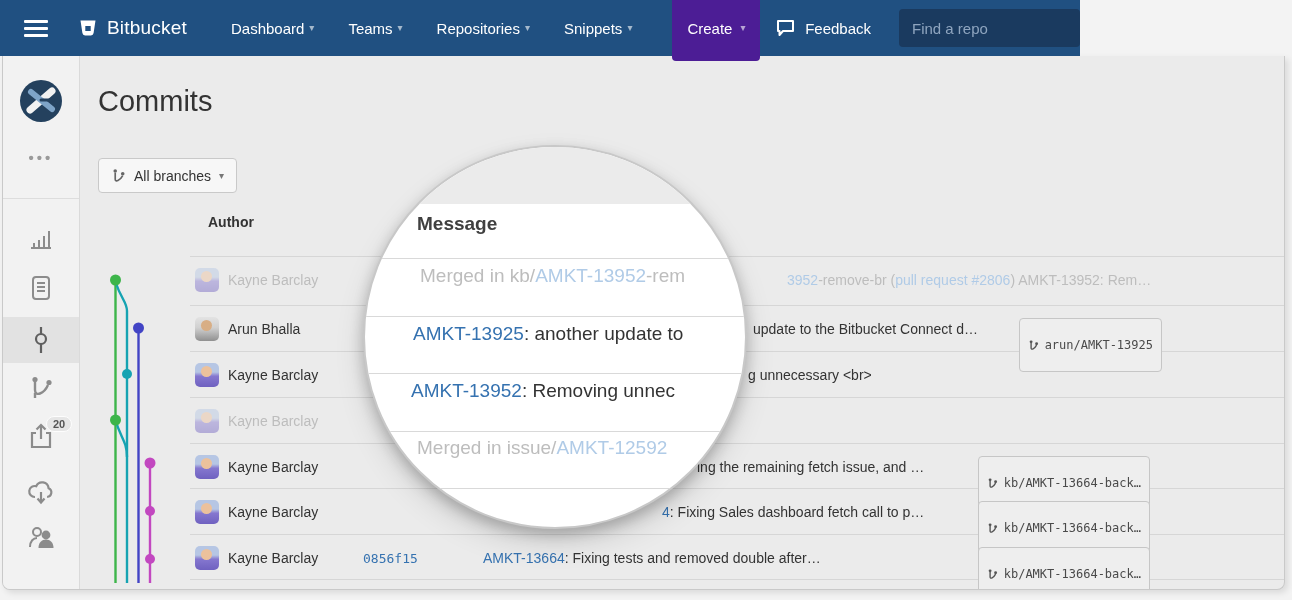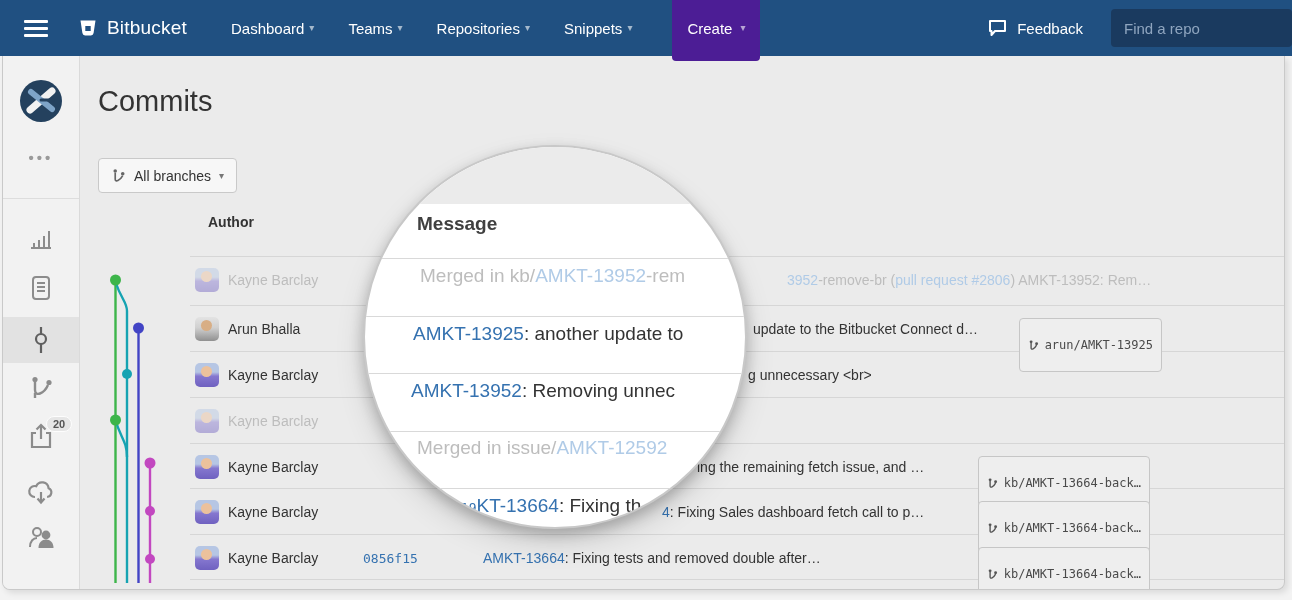--- a/index.html
+++ b/index.html
@@ -4,21 +4,21 @@
 <style>
   html,body{margin:0;padding:0;}
   body{
     width:1292px;height:600px;overflow:hidden;position:relative;
     background:#f3f3f3;
     font-family:"Liberation Sans","DejaVu Sans",sans-serif;
     -webkit-font-smoothing:antialiased;
   }
   
   .nav{
-    position:absolute;left:0;top:0;width:1292px;height:56px;
+    position:absolute;left:0;top:0;width:1080px;height:56px;
     background:#205081;display:flex;align-items:center;z-index:20;color:#fff;
   }
   .hamburger{margin-left:24px;width:24px;display:flex;flex-direction:column;gap:4px;cursor:pointer;}
   .hamburger span{display:block;height:3px;background:#fff;border-radius:1px;}
   .brand{display:flex;align-items:center;gap:9px;margin-left:30px;}
   .brand-name{font-size:19px;letter-spacing:.2px;}
   .nav-menu{display:flex;align-items:center;margin-left:44px;gap:34px;}
   .nav-item{display:flex;align-items:center;gap:5px;font-size:15px;cursor:pointer;white-space:nowrap;}
   .caret{font-size:10px;color:rgba(255,255,255,.6);line-height:1;}
   .caret::after{content:"▾";}
@@ -389,21 +389,16 @@
     <div class="lens-line" style="left:46px;top:233px;">
       <span class="seg-blue">AMKT-13952</span>
           <span class="seg-dark">: Removing unnec</span>
     </div>
     <div class="lens-div" style="top:284px;"></div>
     <div class="lens-line" style="left:52px;top:290px;">
       <span class="seg-gray">Merged in issue/</span>
           <span class="seg-pale">AMKT-12592</span>
     </div>
     <div class="lens-div" style="top:341px;"></div>
-    <div class="lens-line" style="left:88px;top:348px;">
-      <span class="seg-mono">619</span>
-          <span class="seg-blue">KT-13664</span>
-          <span class="seg-dark">: Fixing th</span>
-    </div>
   </div>
 
  </div>
 </div>
 
 </body></html>

